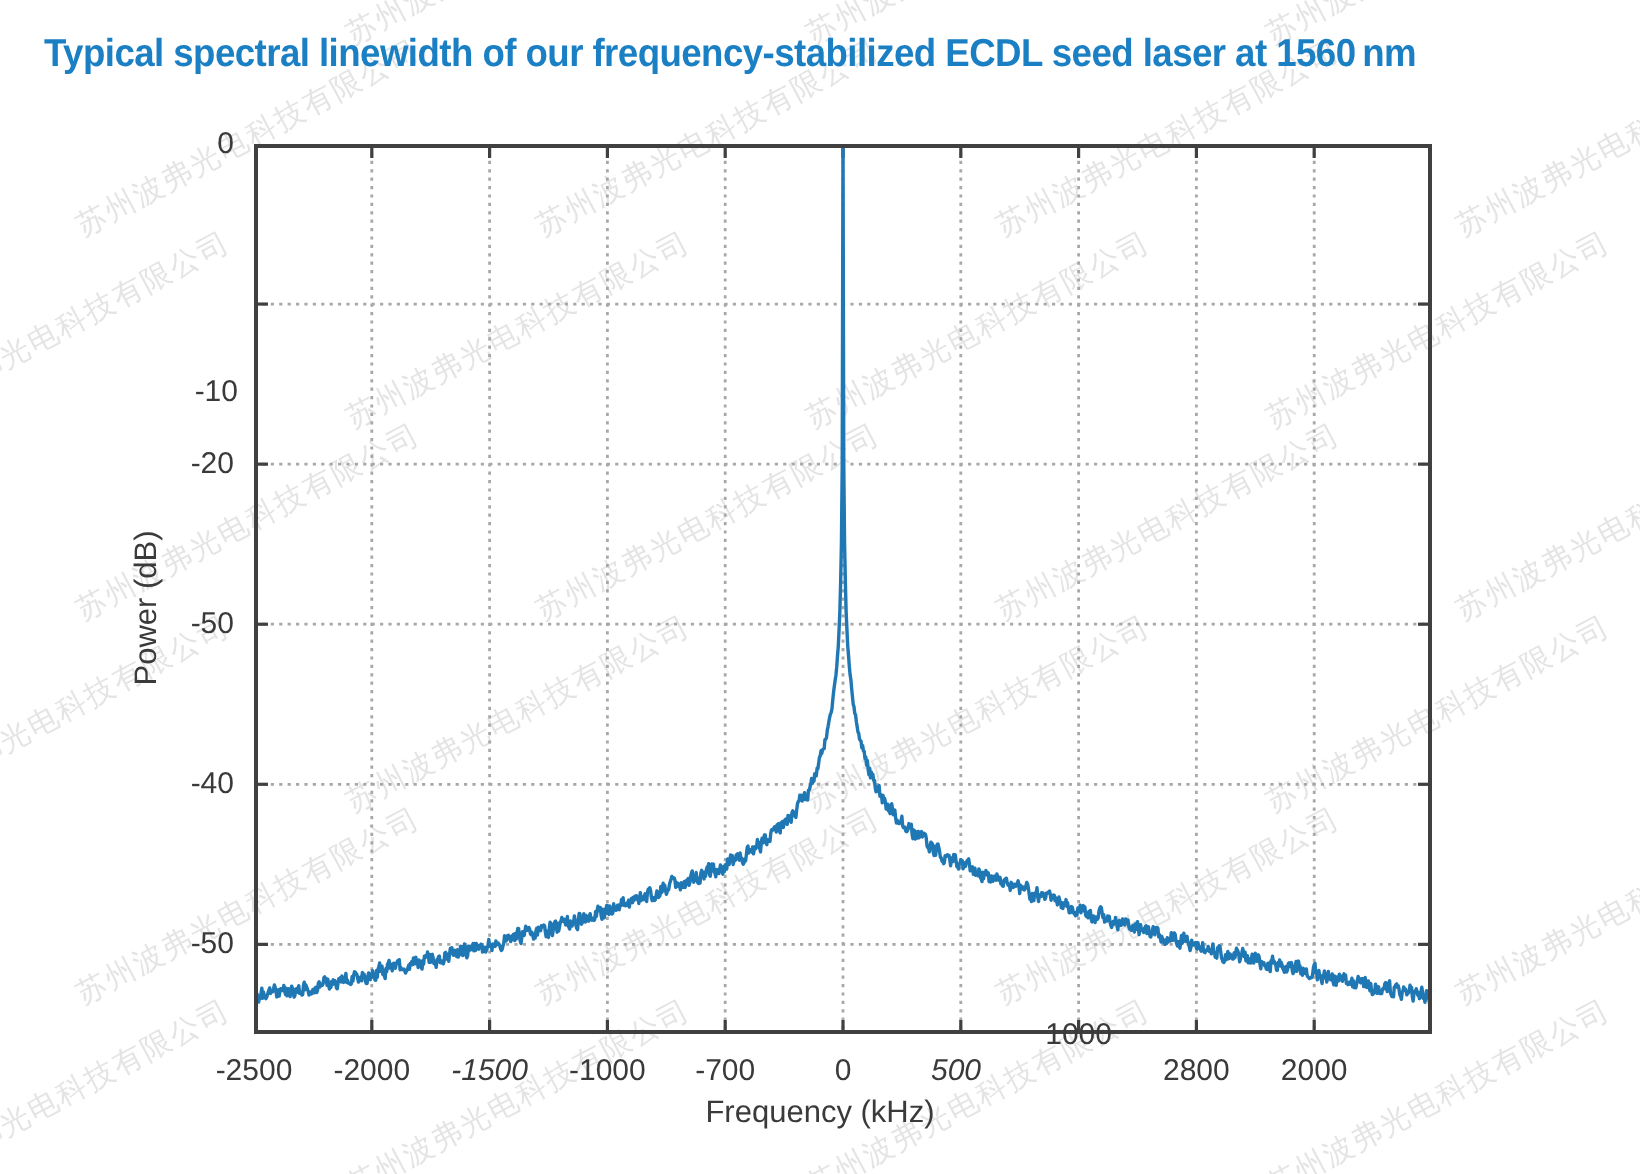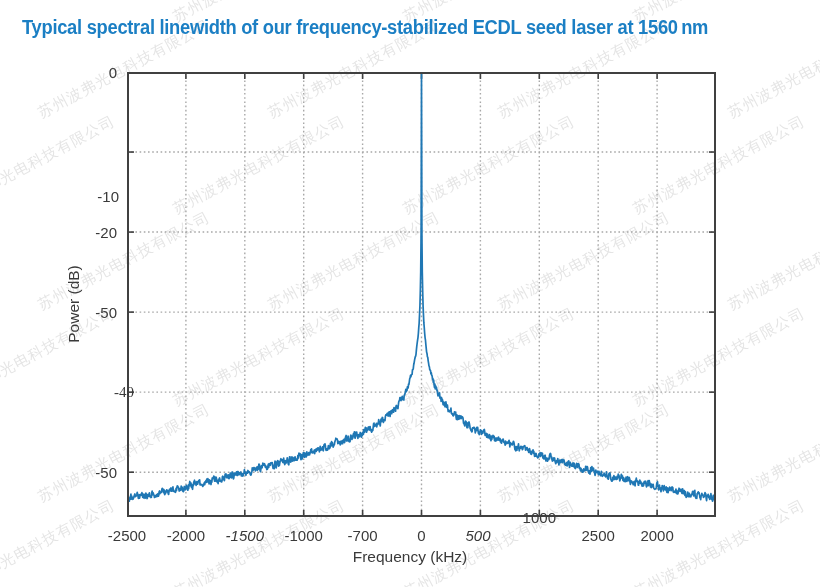--- a/index.html
+++ b/index.html
@@ -229,25 +229,25 @@
 
   <div id="tick-layer">
       <div class="tick-label xtick-label" style="left: 127px; top: 527px;">-2500</div>
       <div class="tick-label xtick-label" style="left: 185.9px; top: 527px; text-align: center;">-2000</div>
       <div class="tick-label xtick-label" style="left: 244.8px; top: 527px; font-style: italic;">-1500</div>
       <div class="tick-label xtick-label" style="left: 303.7px; top: 527px;">-1000</div>
       <div class="tick-label xtick-label" style="left: 362.6px; top: 527px;">-700</div>
       <div class="tick-label xtick-label" style="left: 421.5px; top: 527px;">0</div>
       <div class="tick-label xtick-label" style="left: 478px; top: 527px; font-style: italic;">500</div>
       <div class="tick-label xtick-label" style="left: 539.3px; top: 509px;">1000</div>
-      <div class="tick-label xtick-label" style="left: 598.2px; top: 527px;">2500</div>
+      <div class="tick-label xtick-label" style="left: 598.2px; top: 527px;">2800</div>
       <div class="tick-label xtick-label" style="left: 657.1px; top: 527px;">2000</div>
       <div class="tick-label ytick-label" style="left: 69px; width: 48px; top: 72px;">0</div>
       <div class="tick-label ytick-label" style="left: 71px; width: 48px; top: 152.036px; margin-top: 44px;">-10</div>
       <div class="tick-label ytick-label" style="left: 69px; width: 48px; top: 232.072px;">-20</div>
       <div class="tick-label ytick-label" style="left: 69px; width: 48px; top: 312.108px;">-50</div>
-      <div class="tick-label ytick-label" style="left: 86px; width: 48px; top: 392.144px; font-family: Liberation Serif, serif;">-40</div>
+      <div class="tick-label ytick-label" style="left: 69px; width: 48px; top: 392.144px;">-40</div>
       <div class="tick-label ytick-label" style="left: 69px; width: 48px; top: 472.18px;">-50</div>
     </div>
 
   <div id="xlabel">Frequency (kHz)</div>
   <div id="ylabel">Power (dB)</div>
 </div>
 
 </body></html>

